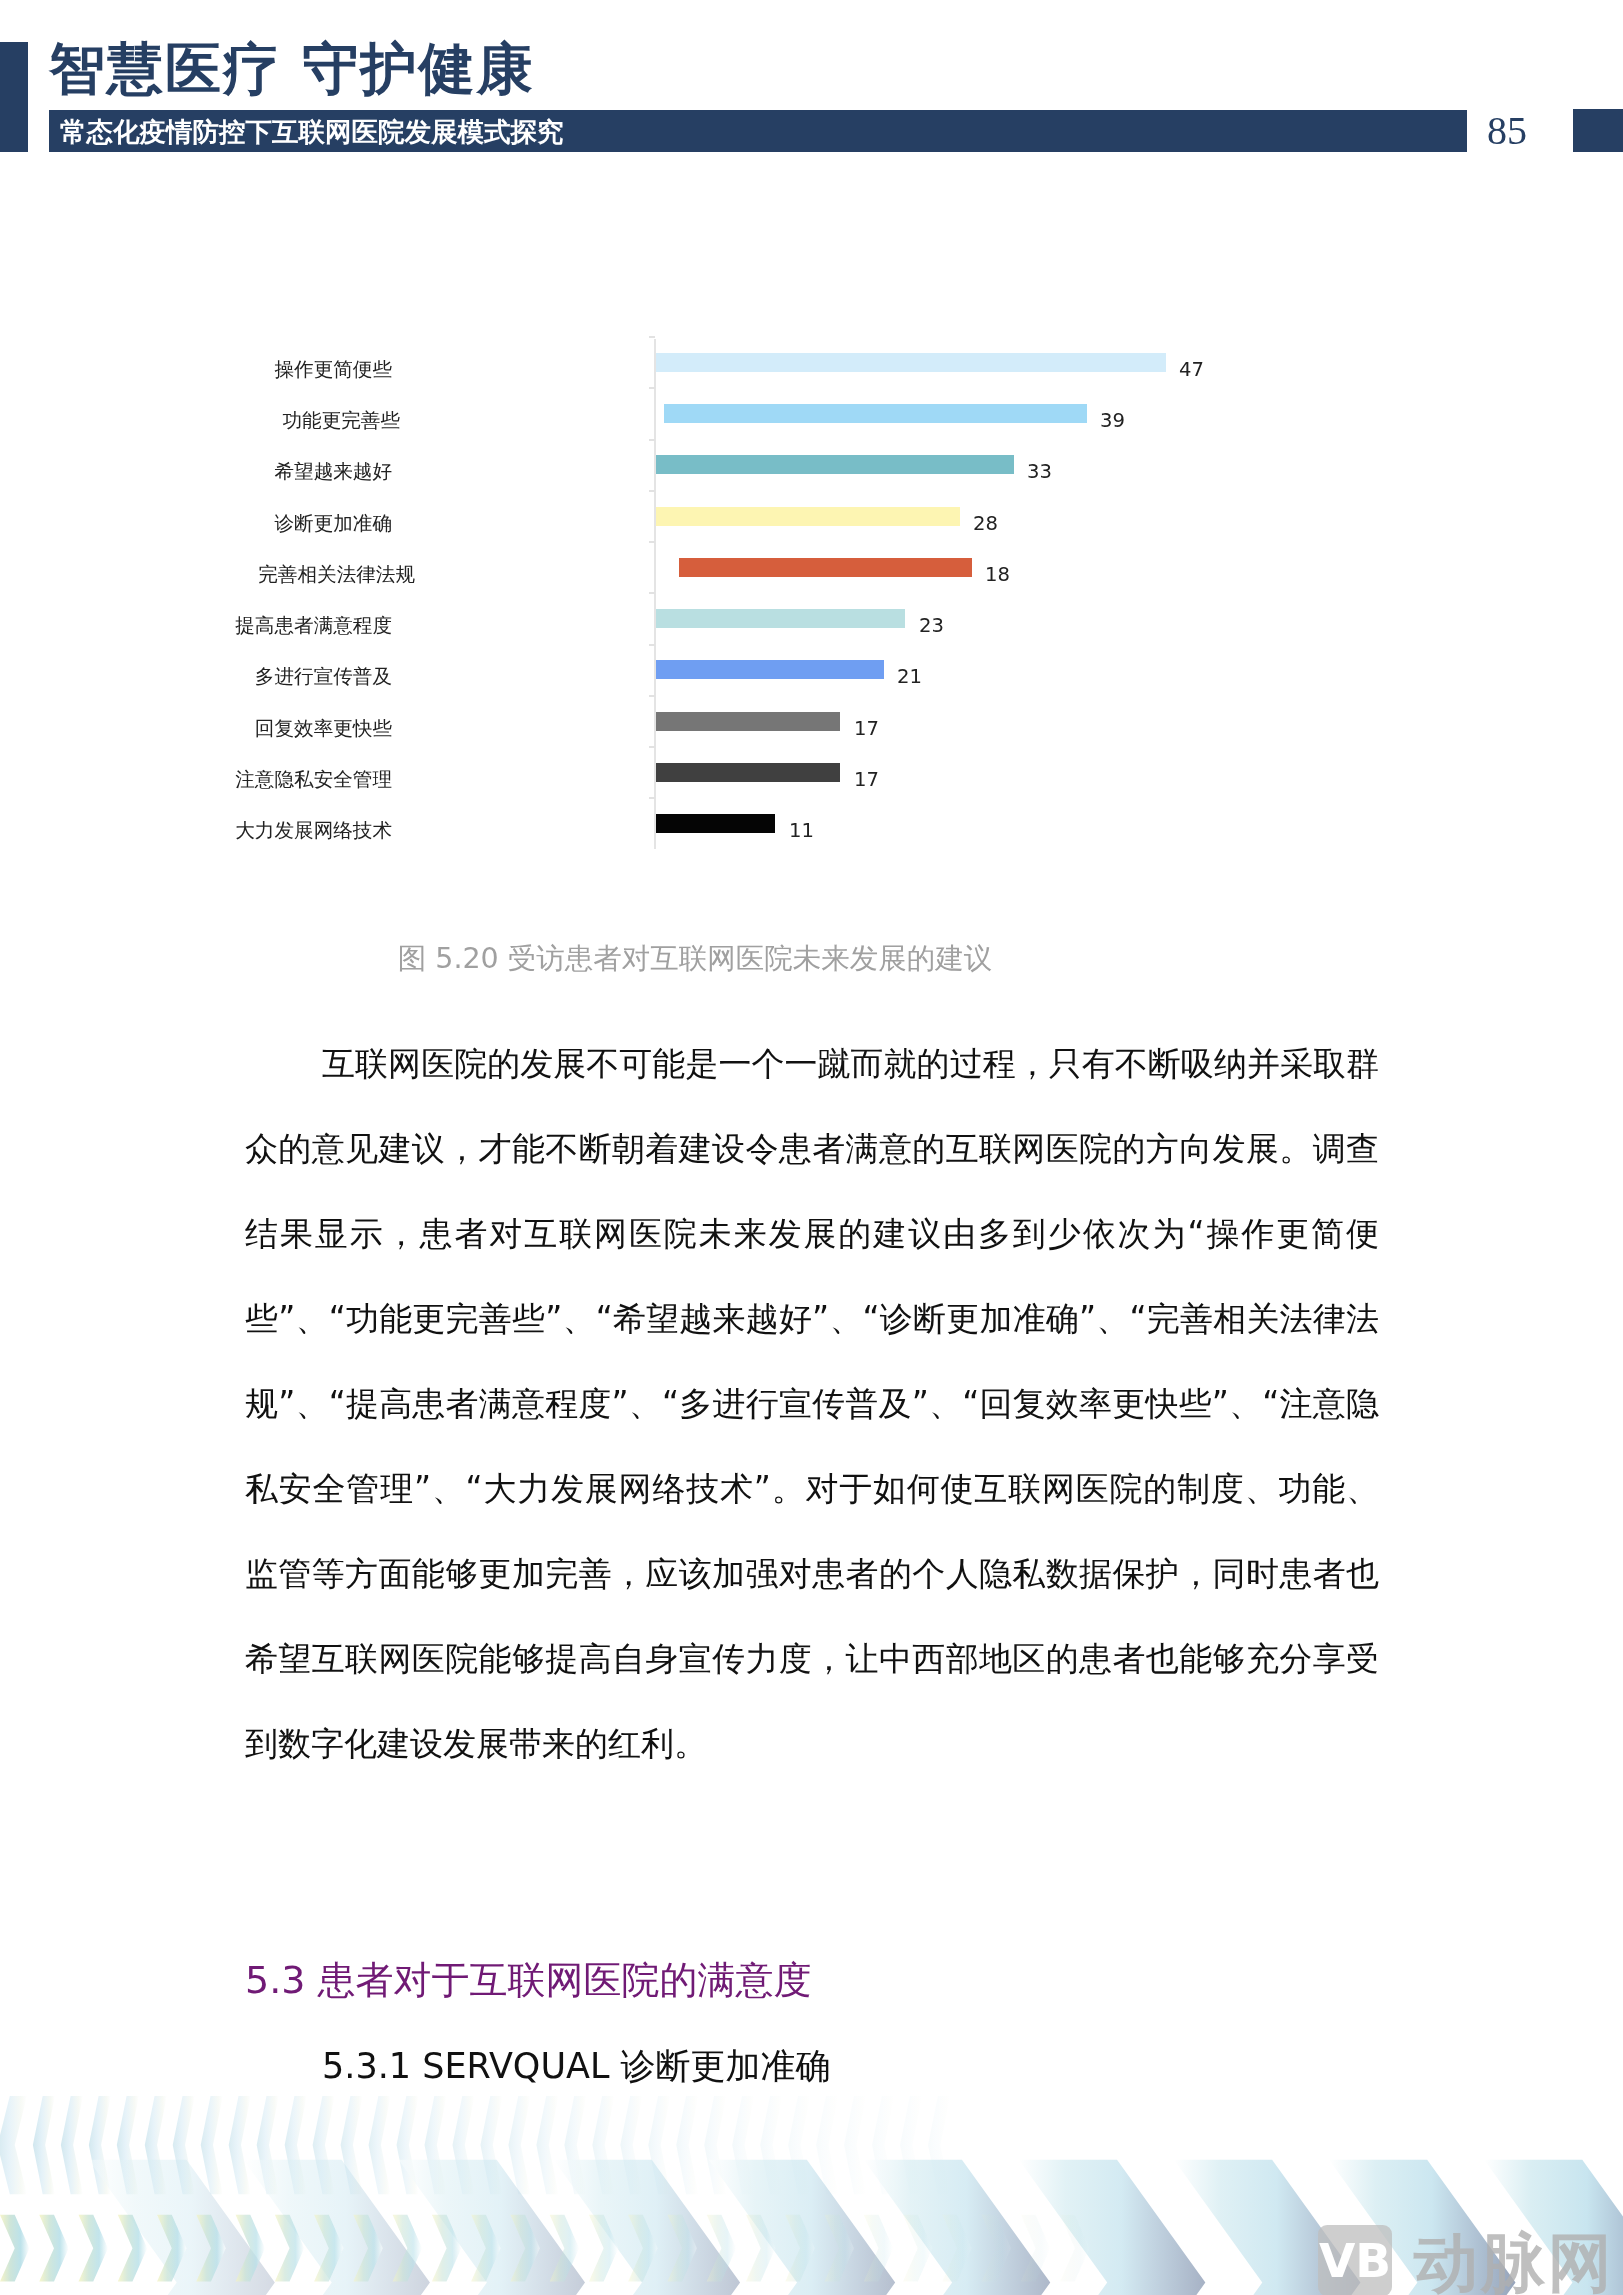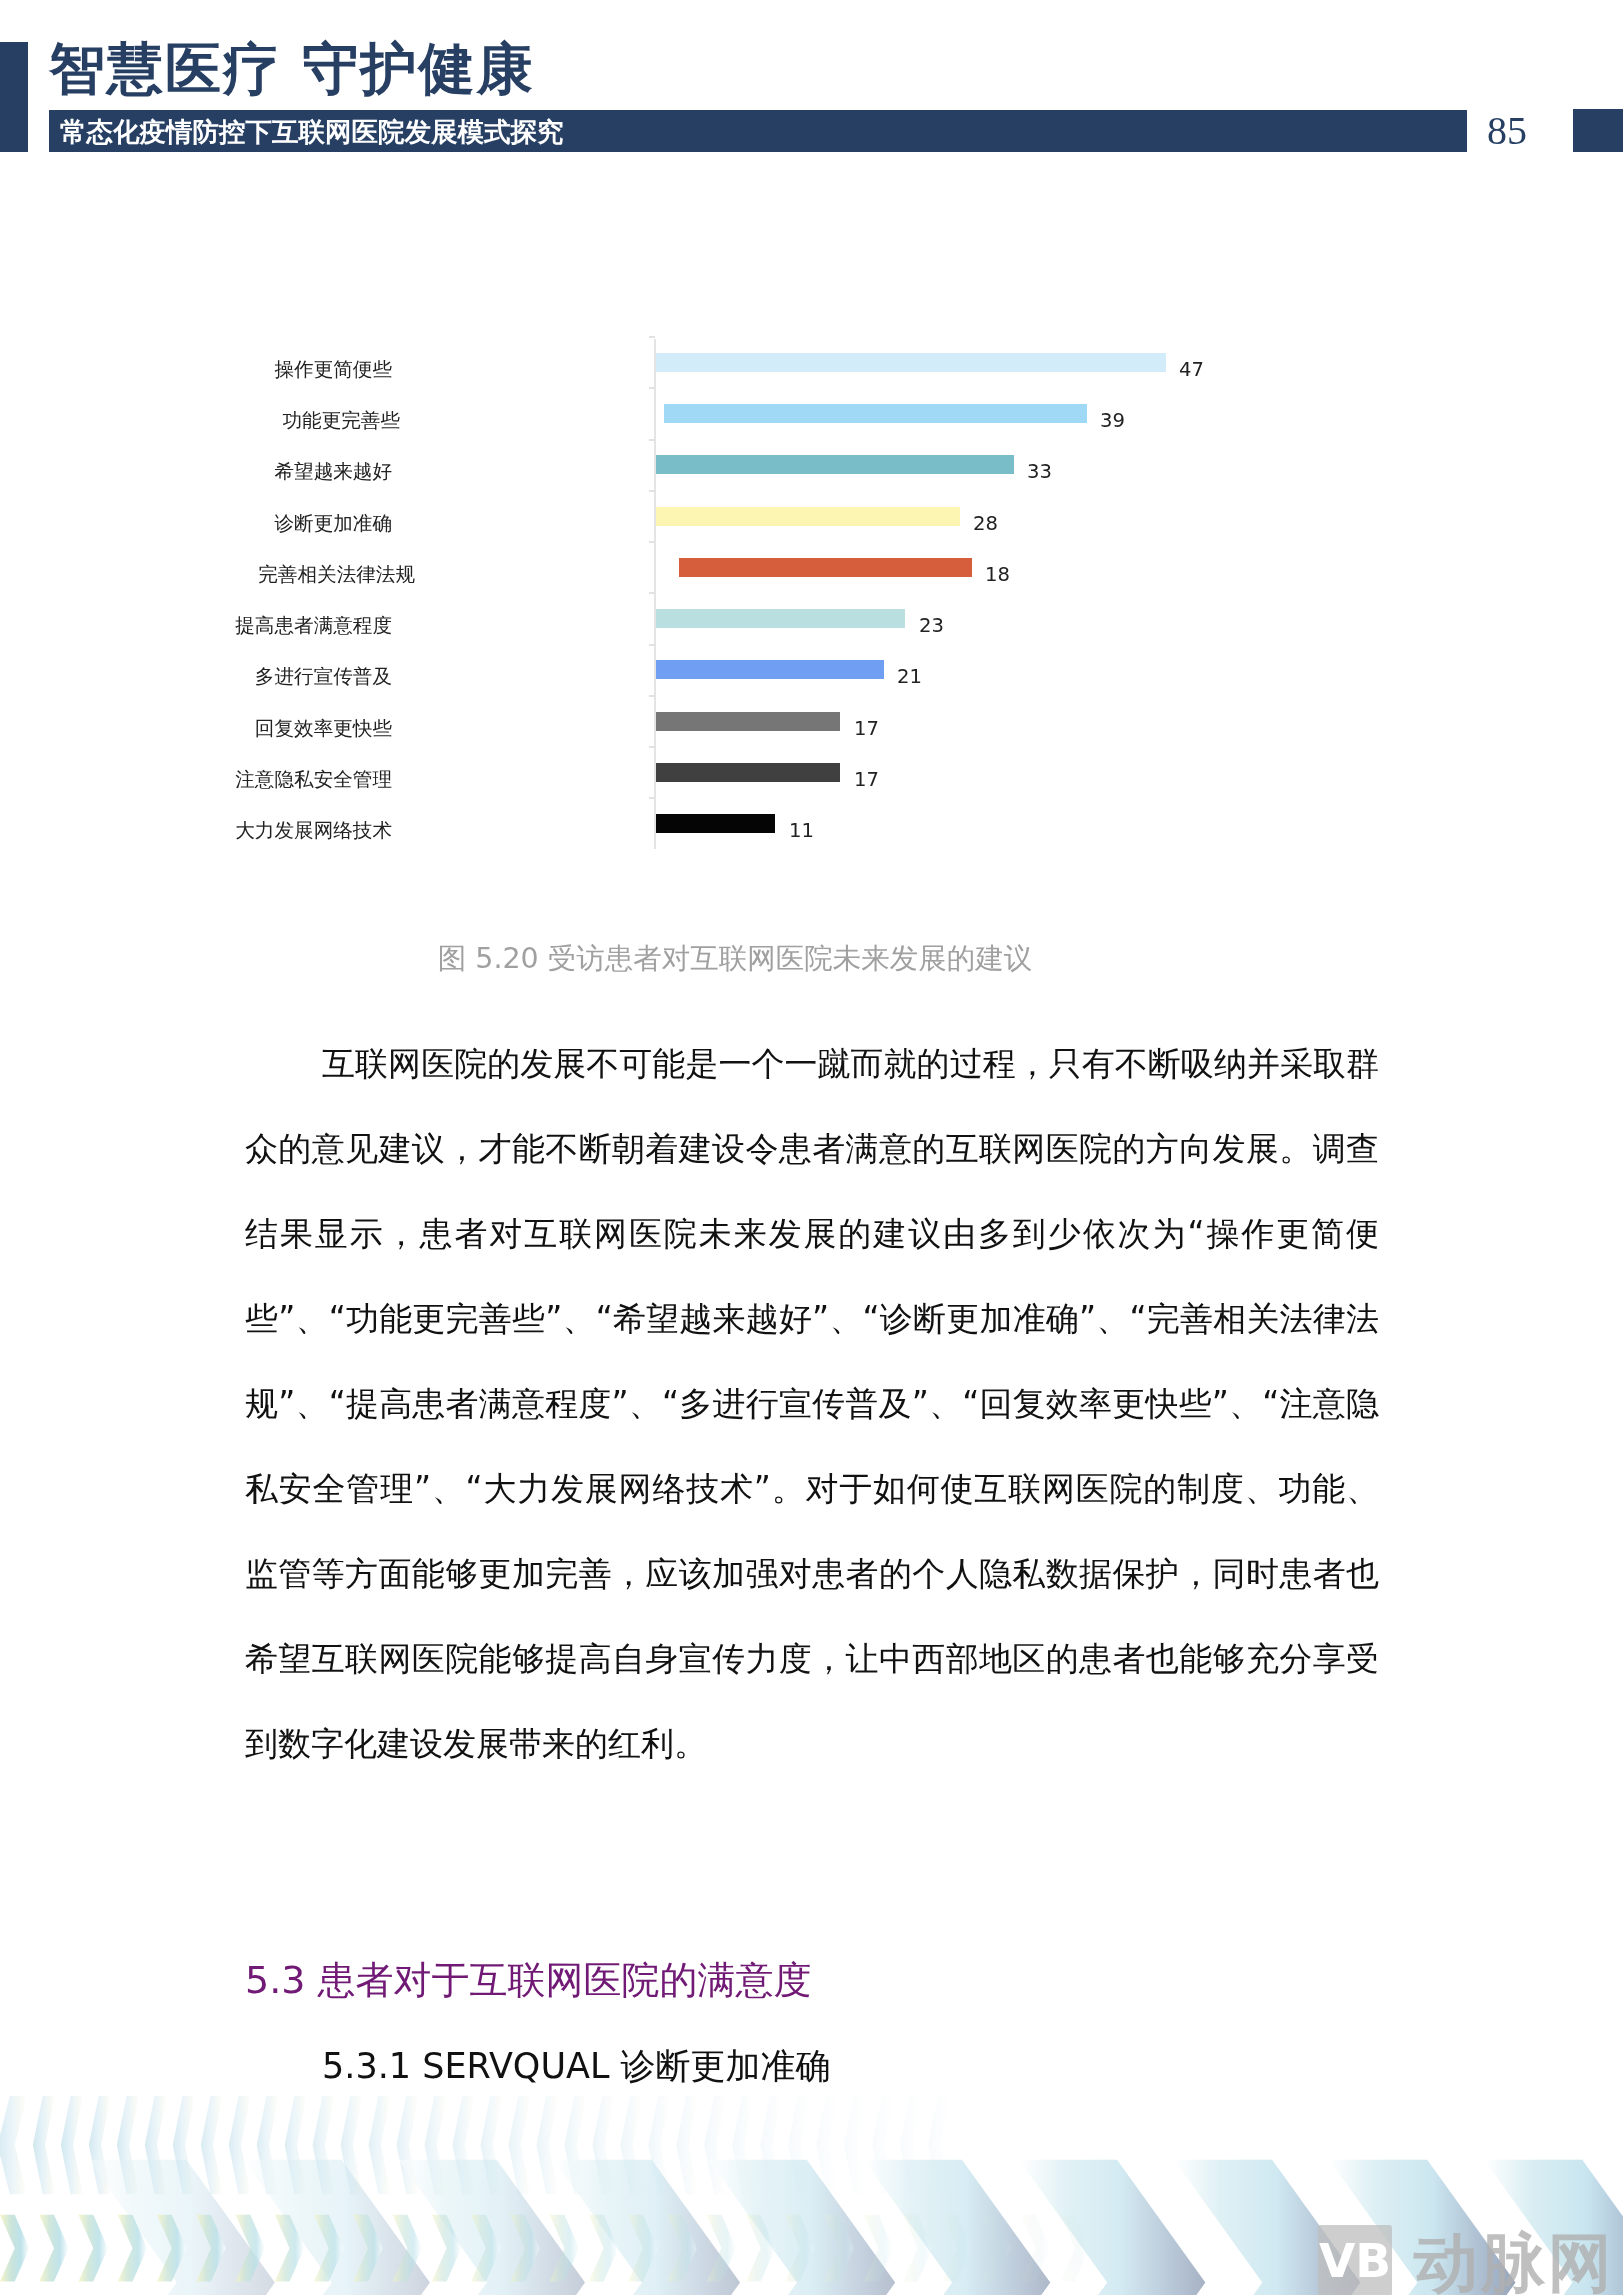--- a/index.html
+++ b/index.html
@@ -21,30 +21,30 @@
   
   .chart { left: 0; top: 0; width: 1623px; height: 883px; }
   .axis-line { left: 654px; top: 339px; width: 1.5px; height: 510px; background: #e4e4e4; }
   .tick { position: absolute; left: 649px; width: 5.9px; height: 1.5px; background: #e2e2e2; }
   .row { position: absolute; left: 0; width: 1374px; height: 51px; }
   .cat-label { position: absolute; right: calc(1623px - 641px); top: 8.8px; font-size: 19.6px; color: #222; white-space: nowrap; line-height: 29.4px; }
   .bar { position: absolute; left: 656px; top: 7.4px; height: 18.7px; }
   .val-label { position: absolute; top: 8.8px; font-size: 19.6px; color: #222; line-height: 29.4px; }
 
   
-  .caption { left: 0; width: 1390px; top: 942px; text-align: center; font-size: 28.5px; color: #a0a0a0; line-height: 34px; padding-left: 40px; }
+  .caption { left: 0; width: 1390px; top: 942px; text-align: center; font-size: 28.5px; color: #a0a0a0; line-height: 34px; }
   .para { left: 245px; top: 1021px; width: 1134px; font-size: 33px; line-height: 85px; color: #111; text-align: justify; }
   .para .indent { display: inline-block; width: 77px; }
   .h2 { left: 245px; top: 1956px; font-size: 38px; line-height: 49px; color: #701a75; white-space: nowrap; }
   .h3 { left: 322px; top: 2044px; font-size: 35px; line-height: 44px; color: #111; white-space: nowrap; }
 
   
   .footer { left: 0; top: 2086px; width: 1623px; height: 210px; overflow: hidden; }
   .watermark { left: 1301px; top: 2209px; width: 324px; height: 87px; }
-  .wm-badge { position: absolute; left: 17px; top: 15.7px; width: 74px; height: 71px; border-radius: 3px; background: rgba(190,190,190,0.75);
+  .wm-badge { position: absolute; left: 17px; top: 15.7px; width: 74px; height: 71px; border-radius: 9px; background: rgba(190,190,190,0.75);
               color: #fff; font-weight: bold; font-size: 47px; line-height: 71px; text-align: center; font-family: "DejaVu Sans", sans-serif; }
   .wm-text { position: absolute; left: 113px; top: 19.6px; font-size: 64px; font-weight: bold; color: rgba(175,175,175,0.8); line-height: 69px; white-space: nowrap; letter-spacing: 2.9px; }
 </style>
 </head>
 <body>
 
 <div class="abs left-strip"></div>
 <div class="abs main-title">智慧医疗 守护健康</div>
 <div class="abs sub-band"></div>
 <div class="abs sub-title">常态化疫情防控下互联网医院发展模式探究</div>

